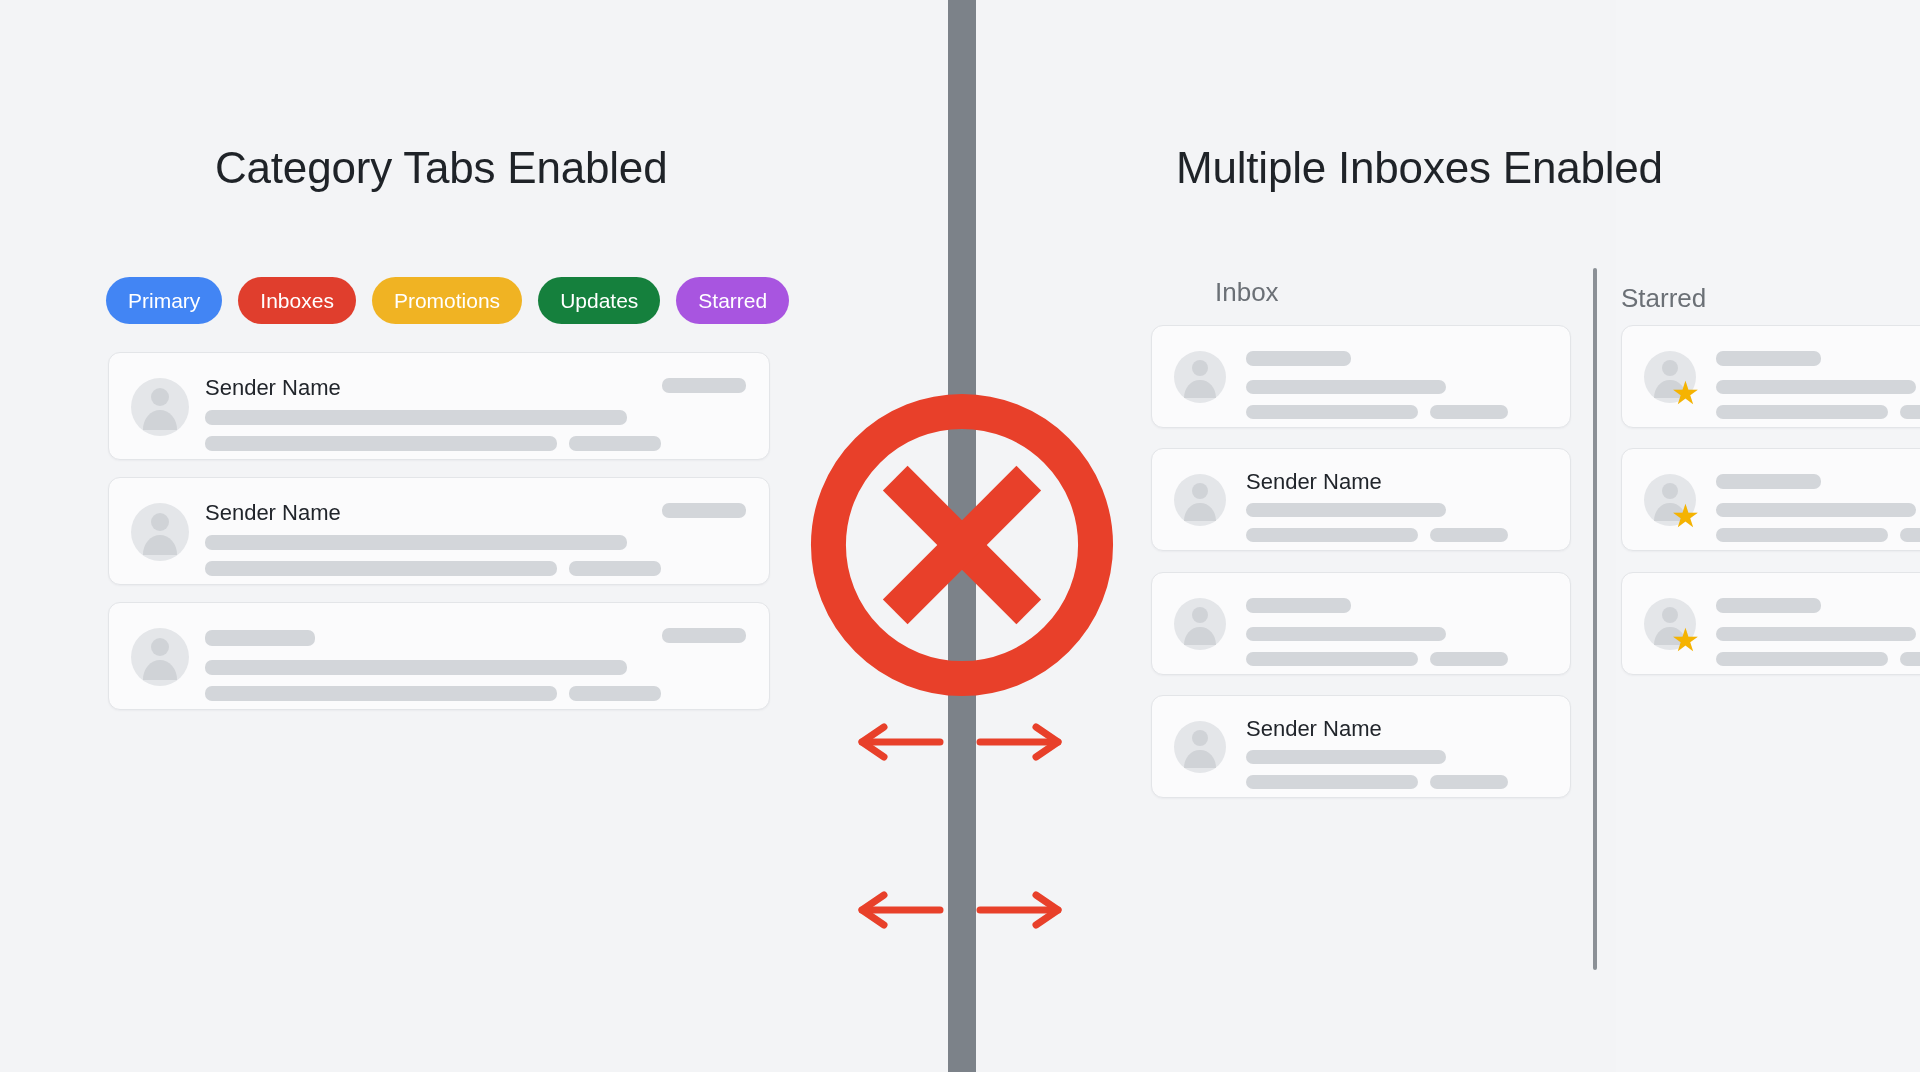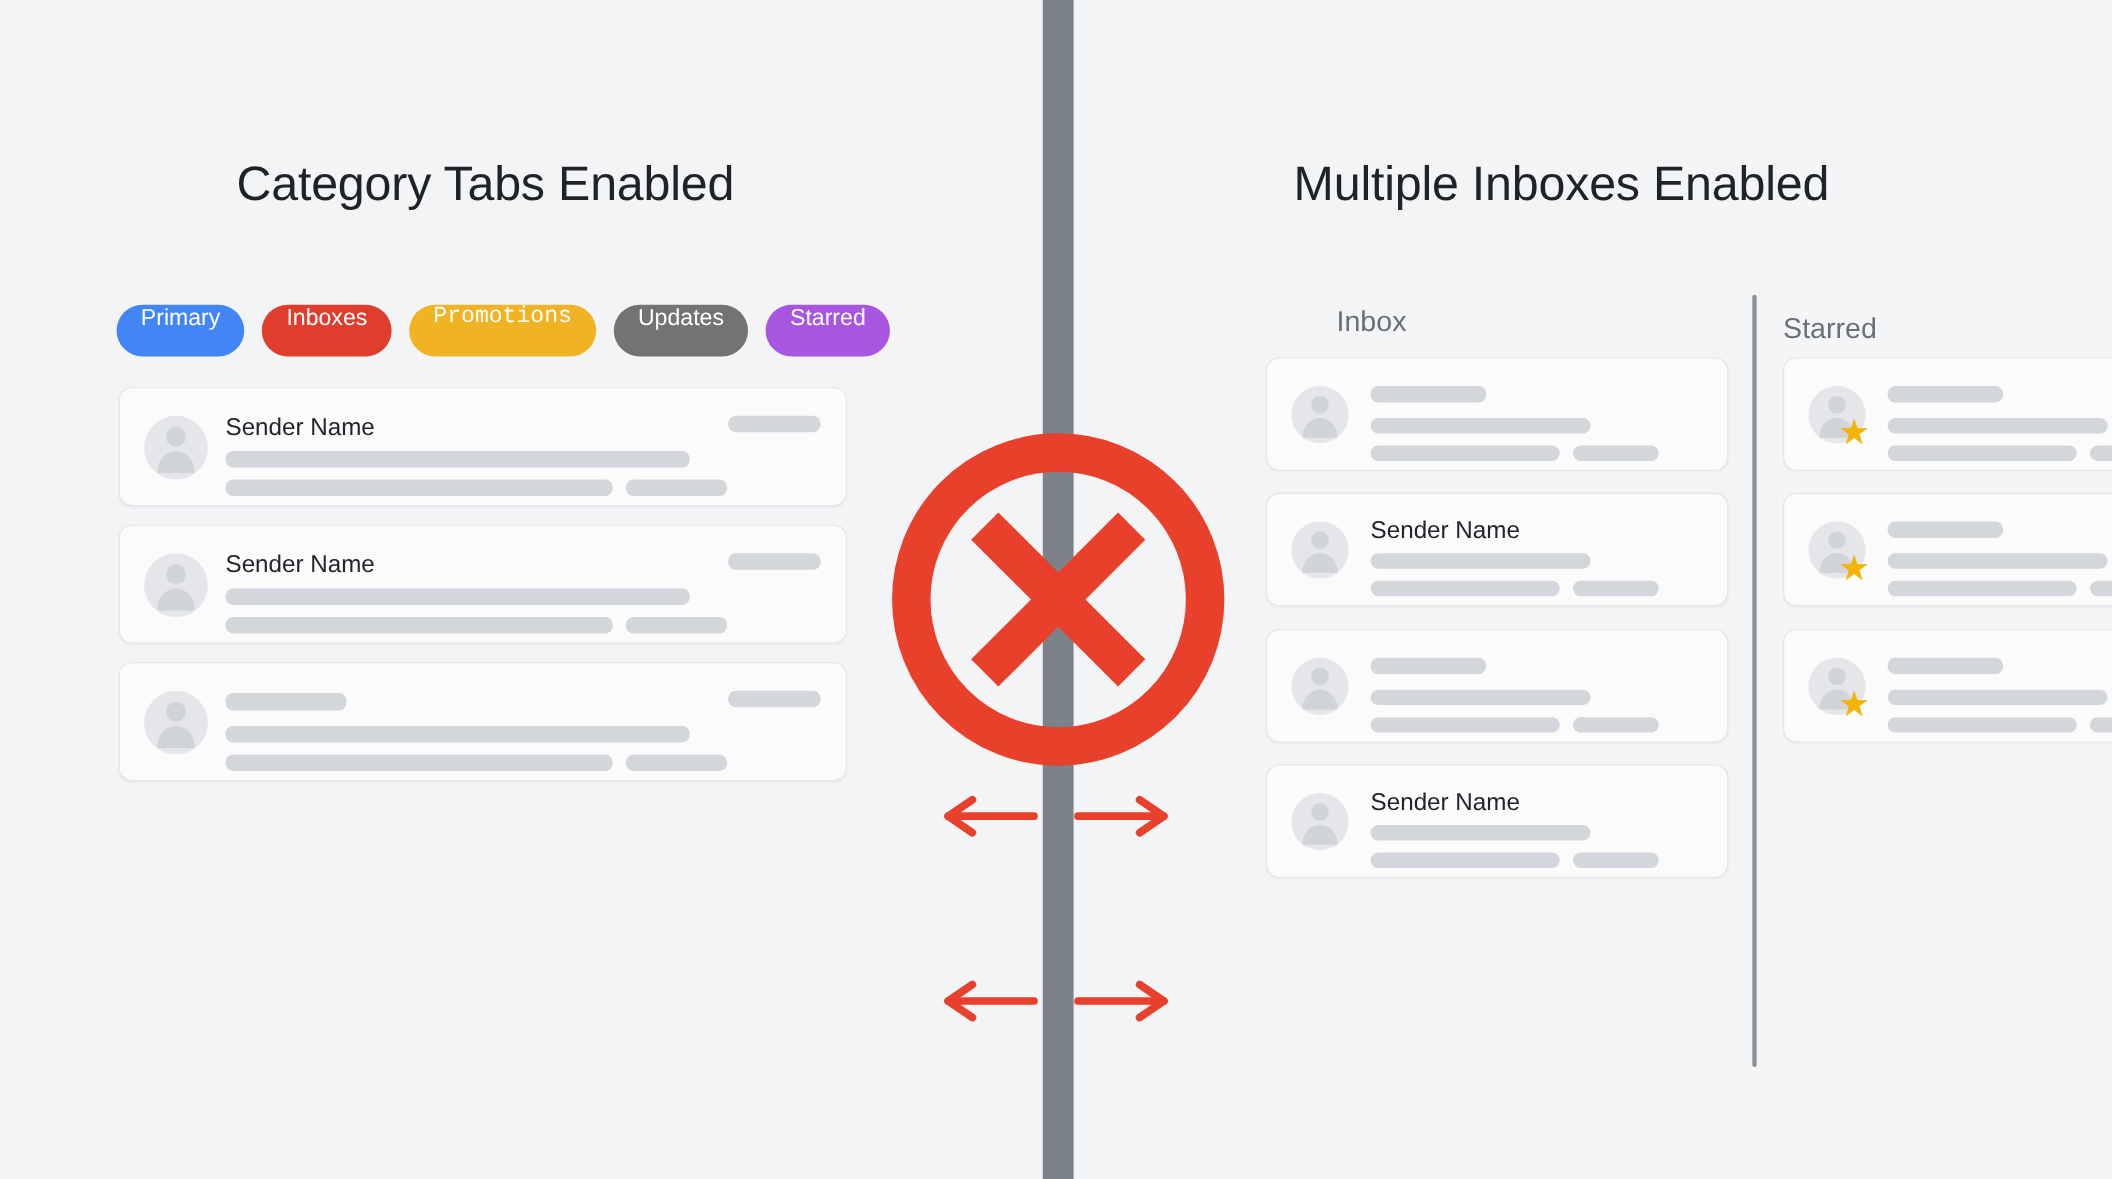--- a/index.html
+++ b/index.html
@@ -46,20 +46,21 @@
     position: absolute;
     left: 106px;
     top: 277px;
     display: flex;
     gap: 16px;
   }
   .tab-pill {
     height: 47px;
     border-radius: 24px;
     display: flex;
+    align-items: center;
     justify-content: center;
     padding: 0 22px;
     color: #ffffff;
     font-size: 21px;
     font-weight: 400;
     white-space: nowrap;
   }
 
   
   .card {
@@ -162,24 +163,24 @@
 
   <div class="panel-title" id="title-left">Category Tabs Enabled</div>
 
   <div class="tab-row" id="tab-row">
       <div class="tab-pill" style="background: rgb(66, 133, 244);">
         <span>Primary</span>
       </div>
       <div class="tab-pill" style="background: rgb(224, 62, 45);">
         <span>Inboxes</span>
       </div>
-      <div class="tab-pill" style="background: rgb(240, 179, 35); font-family: Liberation Mono, monospace;">
+      <div class="tab-pill" style="background: rgb(240, 179, 35);">
         <span>Promotions</span>
       </div>
-      <div class="tab-pill" style="background: #737373;">
+      <div class="tab-pill" style="background: #15803d;">
         <span>Updates</span>
       </div>
       <div class="tab-pill" style="background: rgb(168, 85, 224);">
         <span>Starred</span>
       </div>
     </div>
 
   <div id="left-cards">
       <div class="card" style="left: 108px; top: 352px; width: 662px; height: 108px;">
         <div class="avatar" style="left: 22px; top: 25px; width: 58px; height: 58px;">

